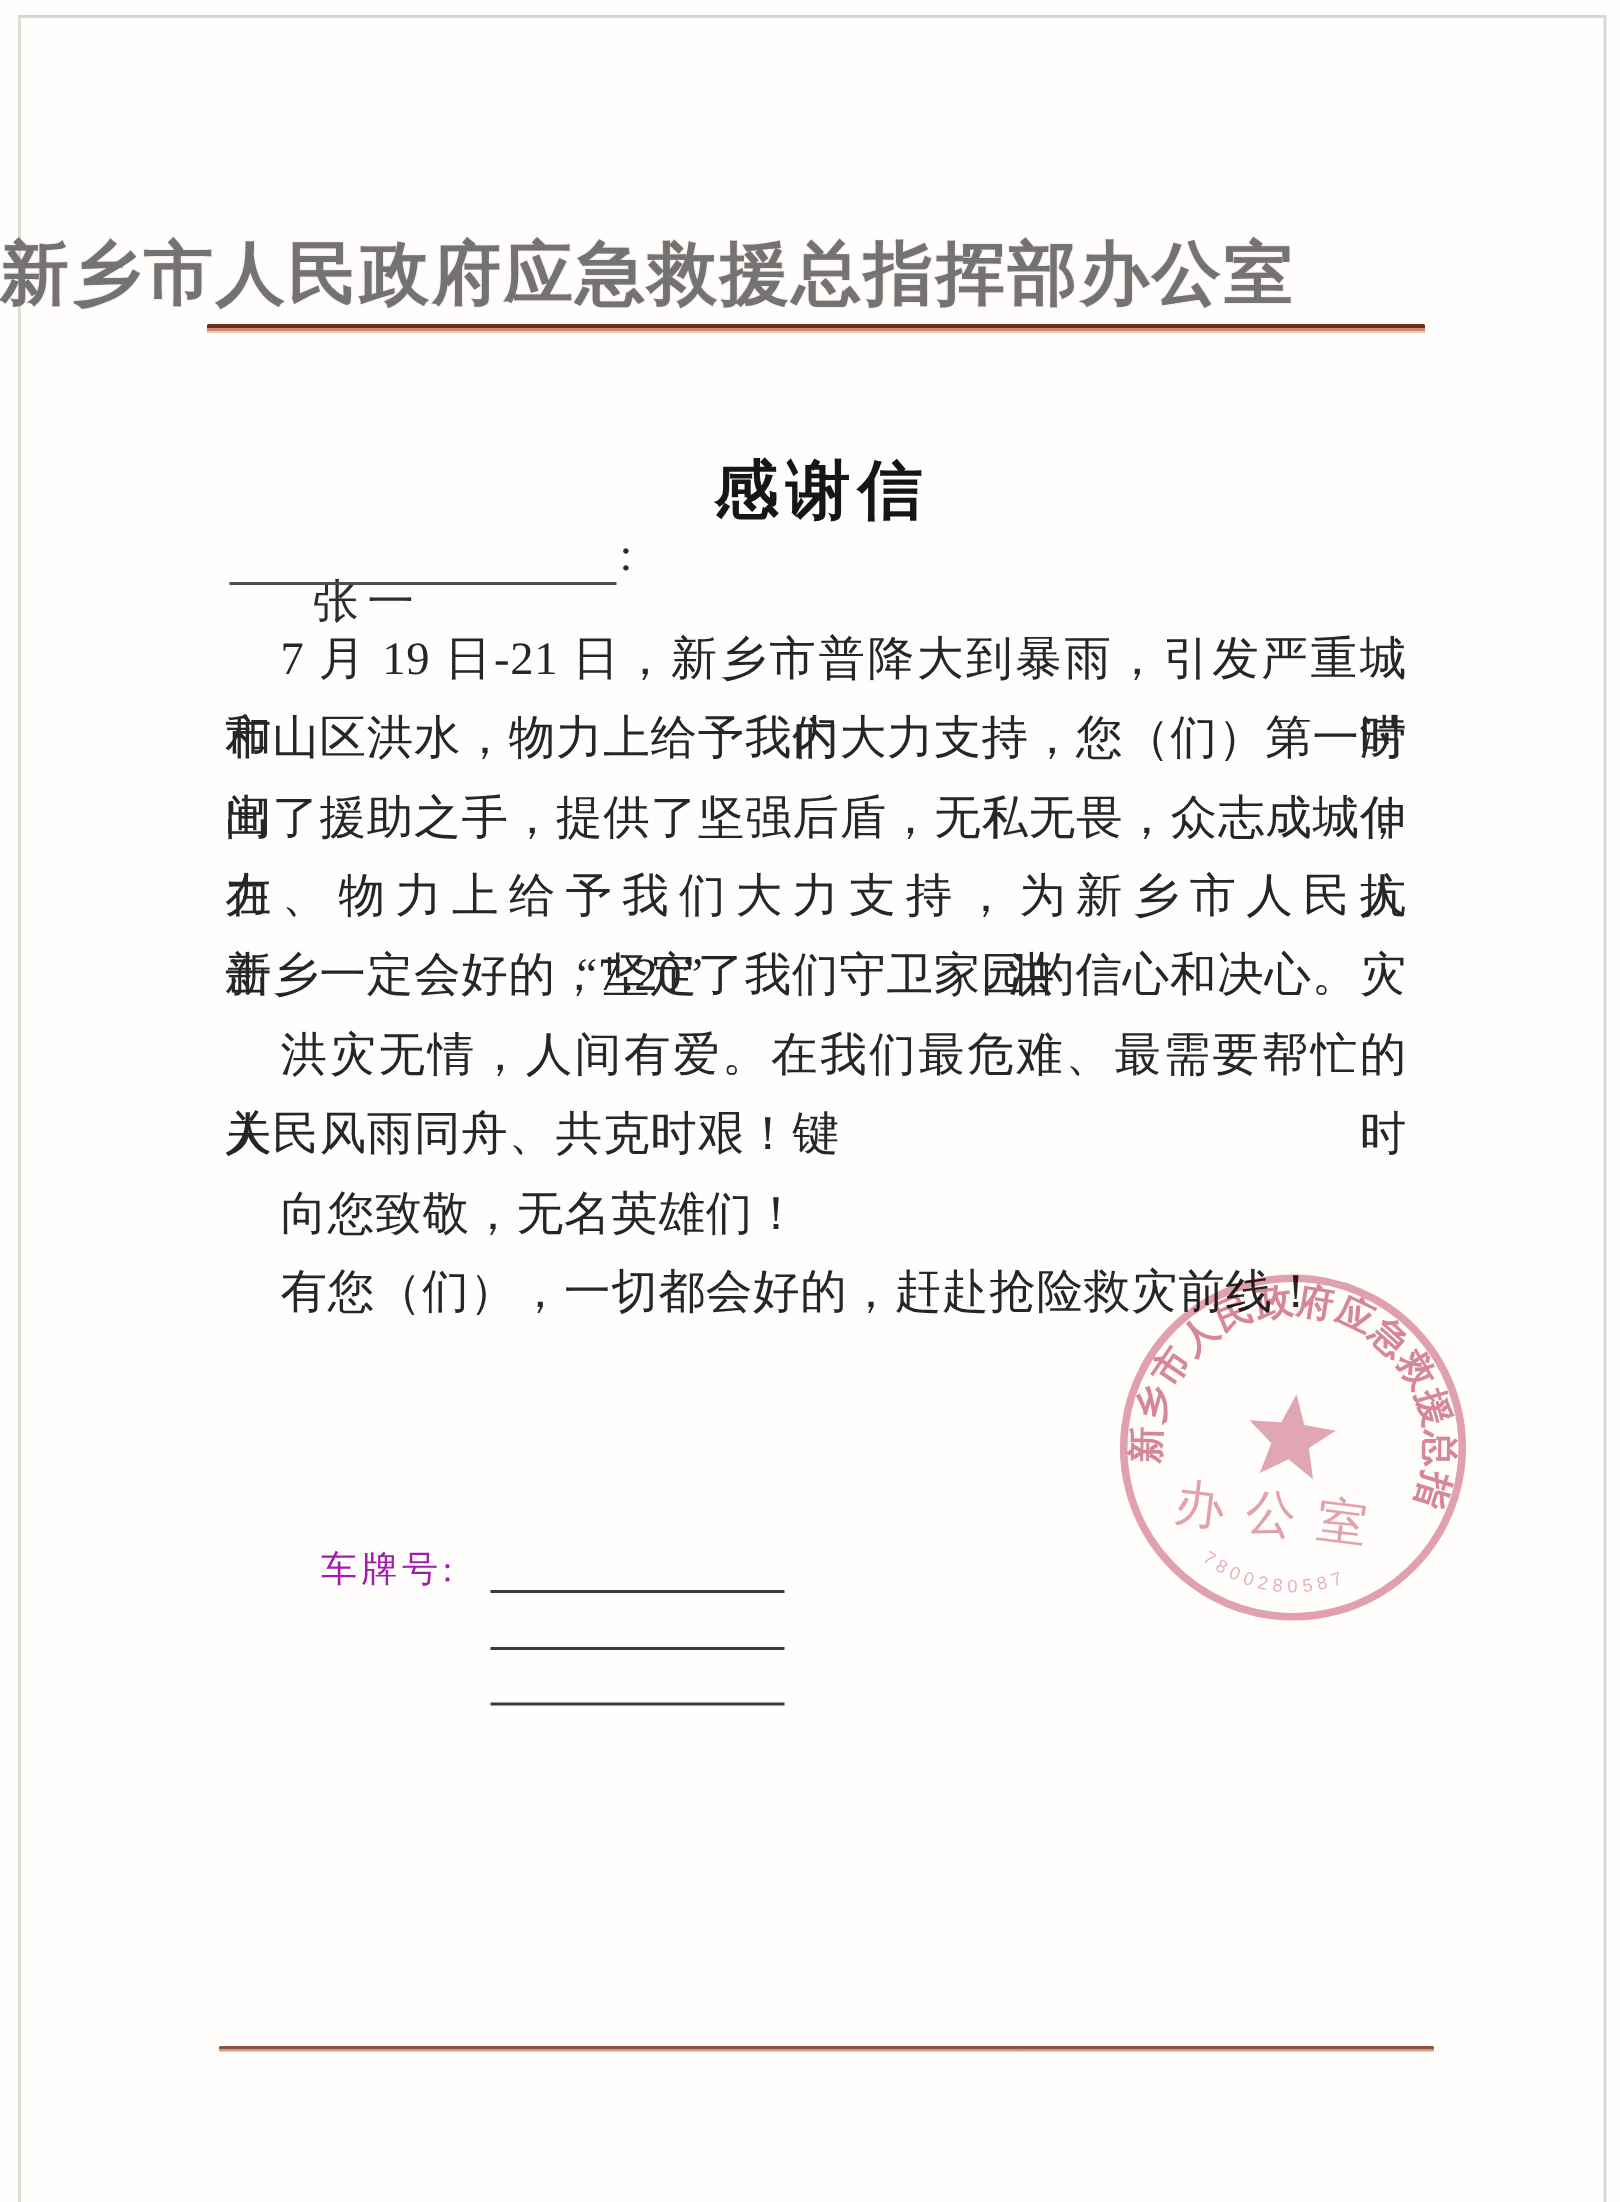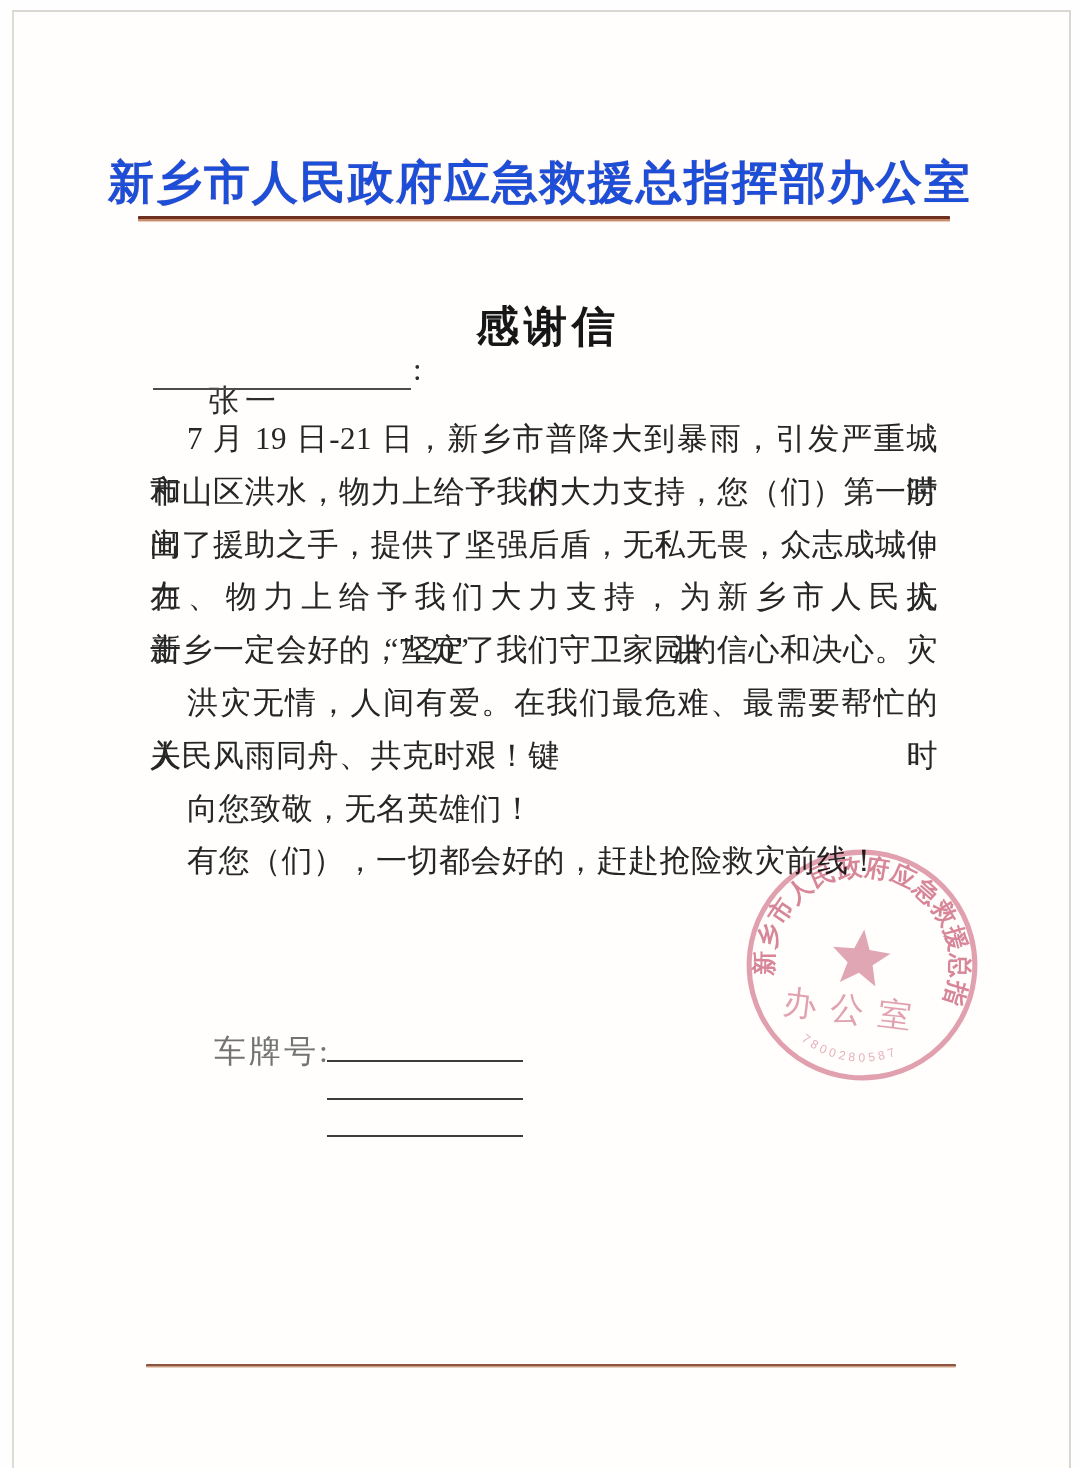--- a/index.html
+++ b/index.html
@@ -23,25 +23,24 @@
     border-top: 2px solid #d9d7d2;
     border-left: 2px solid #dedcd7;
     border-right: 2px solid #d9d7d2;
     background: #fffefd;
   }
   
   .org-name {
     position: absolute;
     top: 152px; left: 0;
     width: 1080px;
-    text-align: center;
     font-size: 46px;
     font-weight: bold;
     letter-spacing: 2px;
-    color: #1d4ed8;
+    color: #737373;
     text-shadow: 0 0 1px rgba(163,59,36,0.4);
   }
   .head-rule {
     position: absolute;
     top: 216px; left: 138px;
     width: 812px; height: 6px;
     background: linear-gradient(to bottom, #6f2f1f 0 50%, #c98d6d 50% 80%, #e9cdbb 80%);
     border-radius: 1px;
   }
   .letter-title {
@@ -107,22 +106,22 @@
     position: absolute;
     top: 843px; left: 740px;
     width: 244px; height: 244px;
     transform: rotate(7deg);
     opacity: 0.82;
     mix-blend-mode: multiply;
   }
   .plate-label {
     position: absolute;
     top: 1030px; left: 214px;
-    font-size: 32px;
-    color: #737373;
+    font-size: 24px;
+    color: #a21caf;
     letter-spacing: 3px;
     text-align: center;
   }
   .plate-line {
     position: absolute;
     left: 327px;
     width: 196px; height: 2px;
     background: #3c3c3c;
   }
   .plate-line-1 { top: 1060px; }

